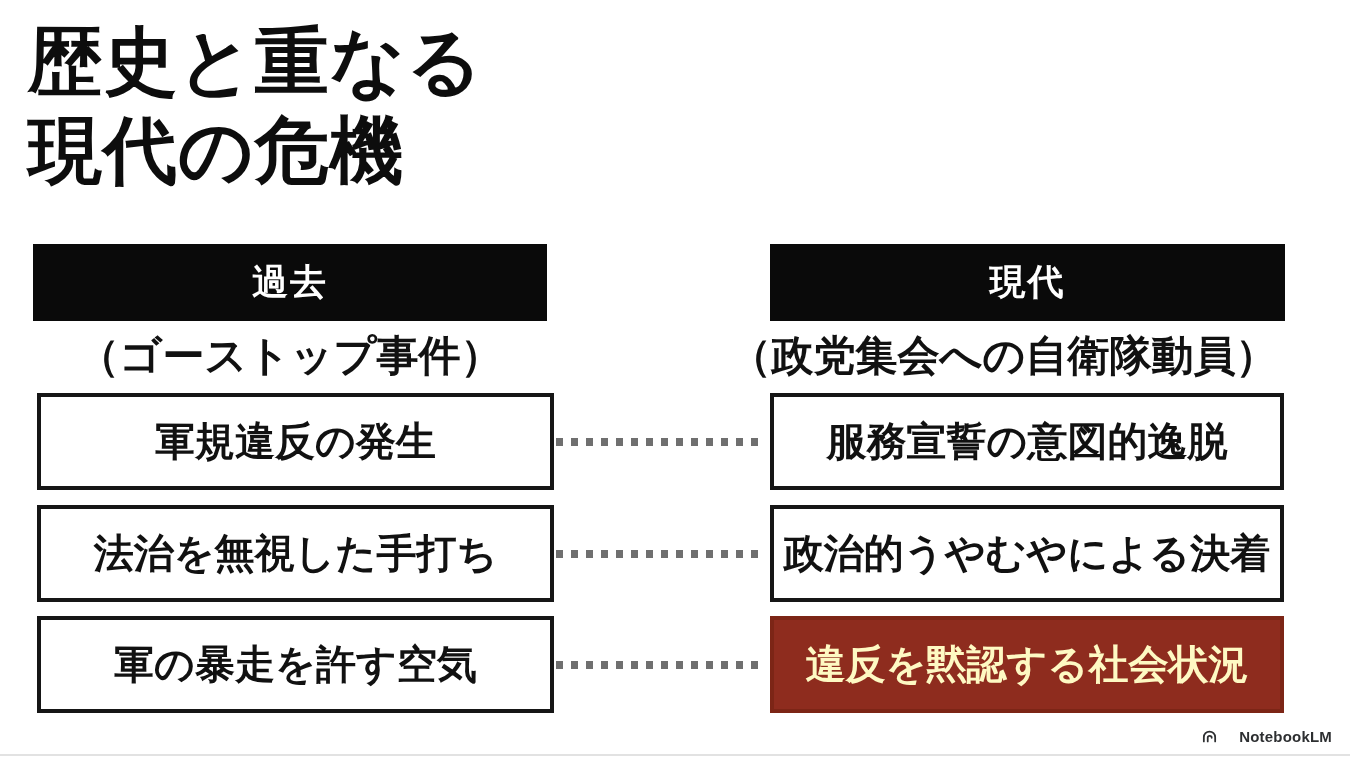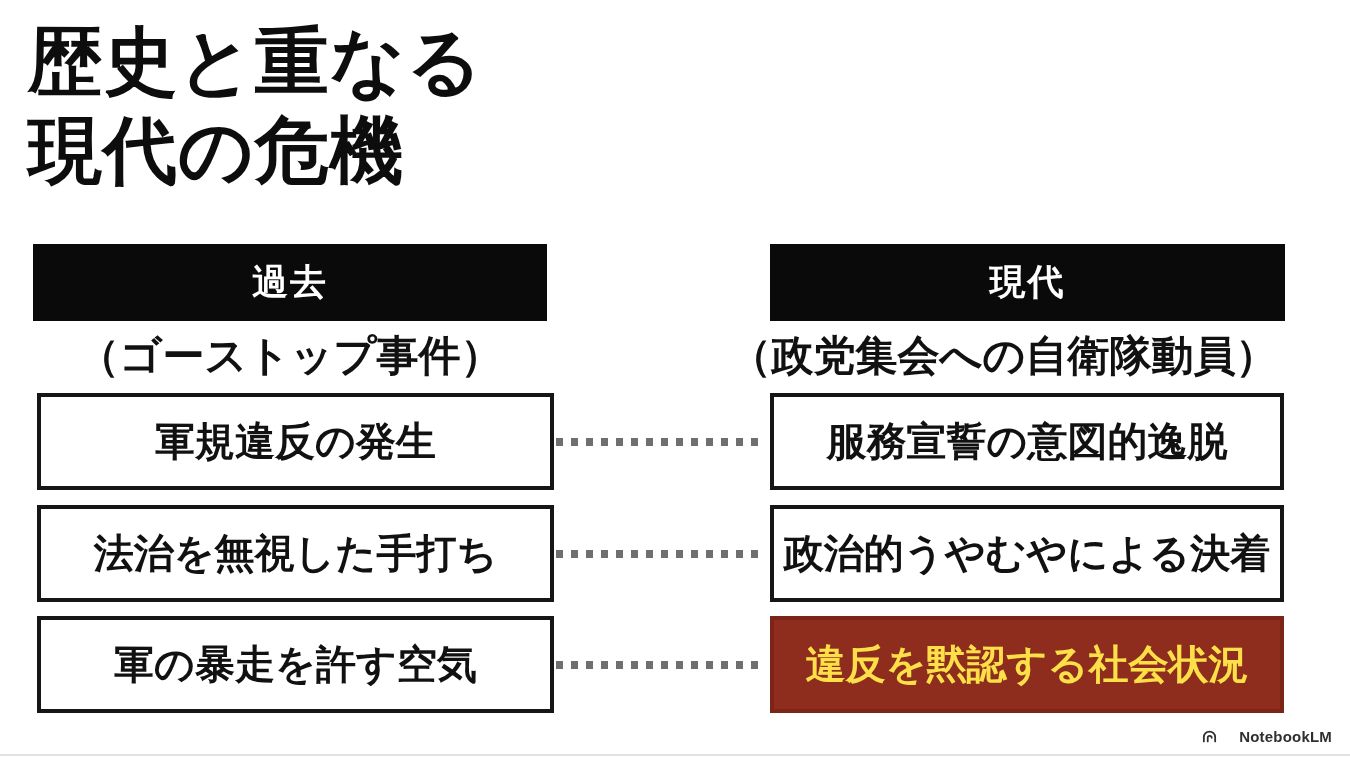--- a/index.html
+++ b/index.html
@@ -61,21 +61,21 @@
   }
   .item-box.left  { left: 37px;  width: 509px; }
   .item-box.right { left: 770px; width: 506px; text-align: center; }
   .row-0 { top: 393px; }
   .row-1 { top: 505px; }
   .row-2 { top: 616px; }
 
   .item-box.highlight {
     background: #8e2c1e;
     border-color: #7c2516;
-    color: #fde047;
+    color: #fef9c3;
   }
 
   .connector {
     position: absolute;
     left: 556px; width: 206px; height: 8px;
     background: repeating-linear-gradient(90deg,
       #6f6f6f 0px, #6f6f6f 7px,
       transparent 7px, transparent 15px);
   }
   .connector.c-0 { top: 438px; }

